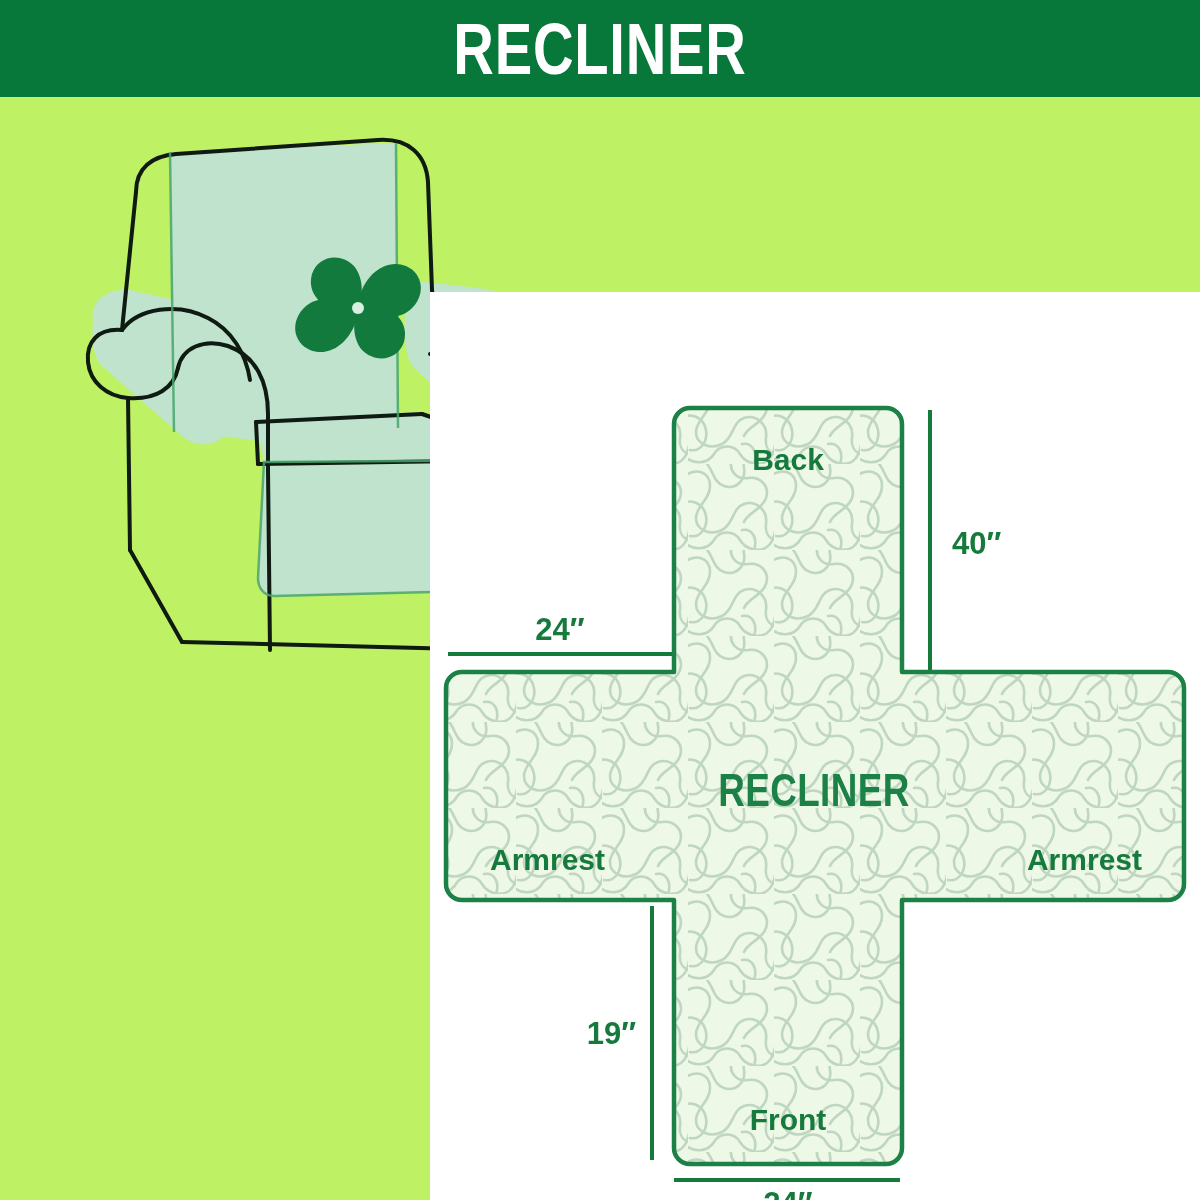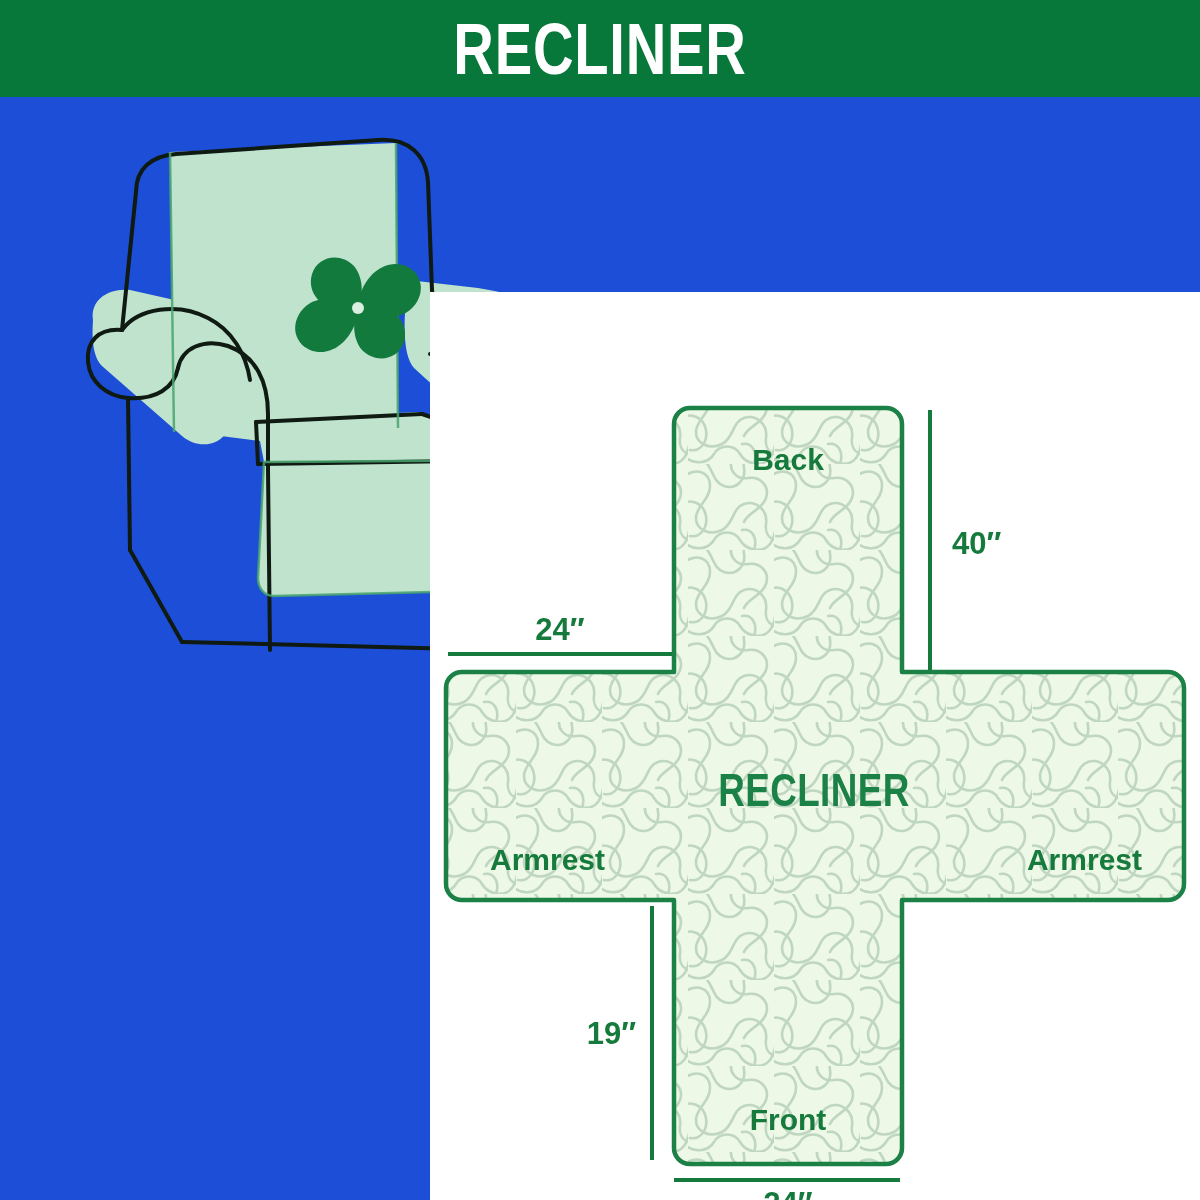--- a/index.html
+++ b/index.html
@@ -39,21 +39,21 @@
     white-space: nowrap;
   }
 
   
   #canvas {
     position: absolute;
     left: 0;
     top: 97px;
     width: 1200px;
     height: 1103px;
-    background: #1d4ed8;
+    background: #bef264;
   }
 
   #chair-illustration {
     position: absolute;
     left: 78px;
     top: 33px;
     width: 570px;
     height: 530px;
   }
 

